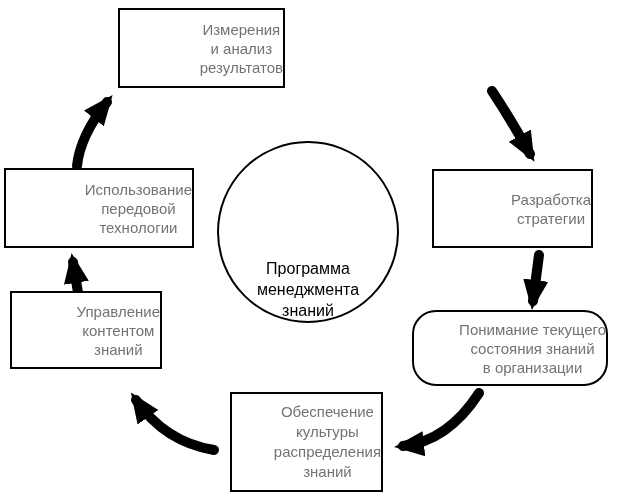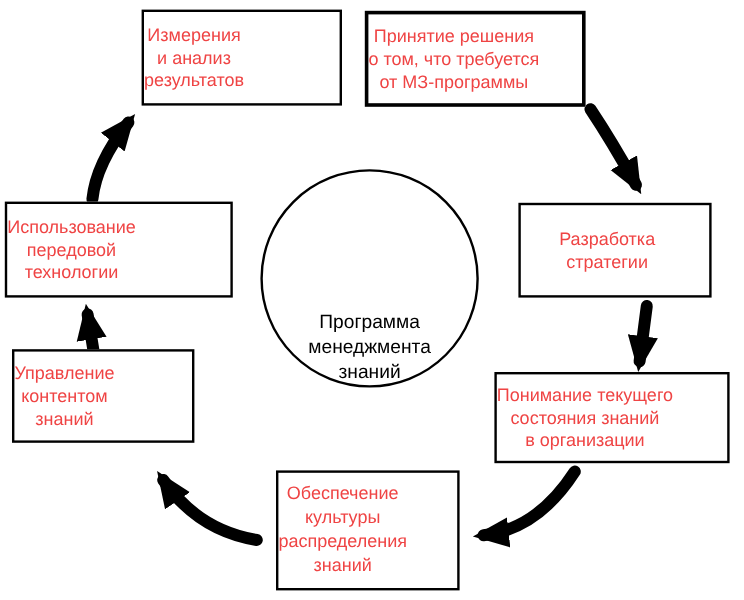--- a/index.html
+++ b/index.html
@@ -22,31 +22,31 @@
     width: 620px;
     height: 500px;
   }
   .node {
     position: absolute;
     box-sizing: border-box;
     border: 2px solid #000000;
     background: #ffffff;
     display: flex;
     align-items: center;
-    justify-content: flex-start;
+    justify-content: flex-end;
     text-align: center;
-    color: #ef4444;
+    color: #737373;
     font-size: 15px;
     line-height: 19px;
     white-space: pre-line;
   }
   .n-measurement   { left: 118px; top: 8px;   width: 167px; height: 80px; }
   .n-decision      { left: 304px; top: 9px;   width: 184px; height: 80px; border-width: 3px; }
   .n-strategy      { left: 432px; top: 169px; width: 161px; height: 79px; padding-left: 32px; }
-  .n-understanding { left: 412px; top: 310px; width: 196px; height: 76px; }
+  .n-understanding { left: 412px; top: 310px; width: 196px; height: 76px; border-radius: 24px; }
   .n-culture       { left: 230px; top: 392px; width: 153px; height: 100px; line-height: 20px; }
   .n-content       { left: 10px;  top: 291px; width: 152px; height: 78px; }
   .n-technology    { left: 4px;  top: 168px; width: 190px; height: 80px; }
   .center-circle {
     position: absolute;
     box-sizing: border-box;
     left: 217px;
     top: 141px;
     width: 182px;
     height: 182px;
@@ -83,25 +83,20 @@
       <path d="M77,166 Q80,136 107,102" marker-end="url(#ah)"></path>
     </g>
   </svg>
 
   <div class="node n-measurement">
     <span>Измерения
 и анализ
 результатов</span>
   </div>
 
-  <div class="node n-decision">
-    <span>Принятие решения
-о том, что требуется
-от МЗ-программы</span>
-  </div>
 
   <div class="node n-strategy">
     <span>Разработка
 стратегии</span>
   </div>
 
   <div class="node n-understanding">
     <span>Понимание текущего
 состояния знаний
 в организации</span>

